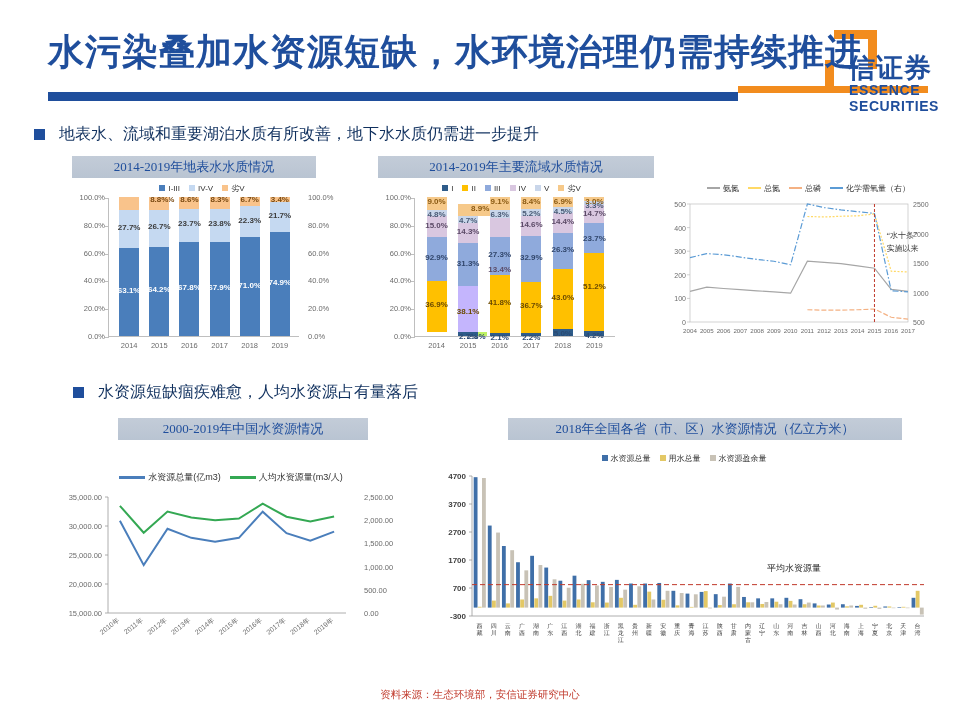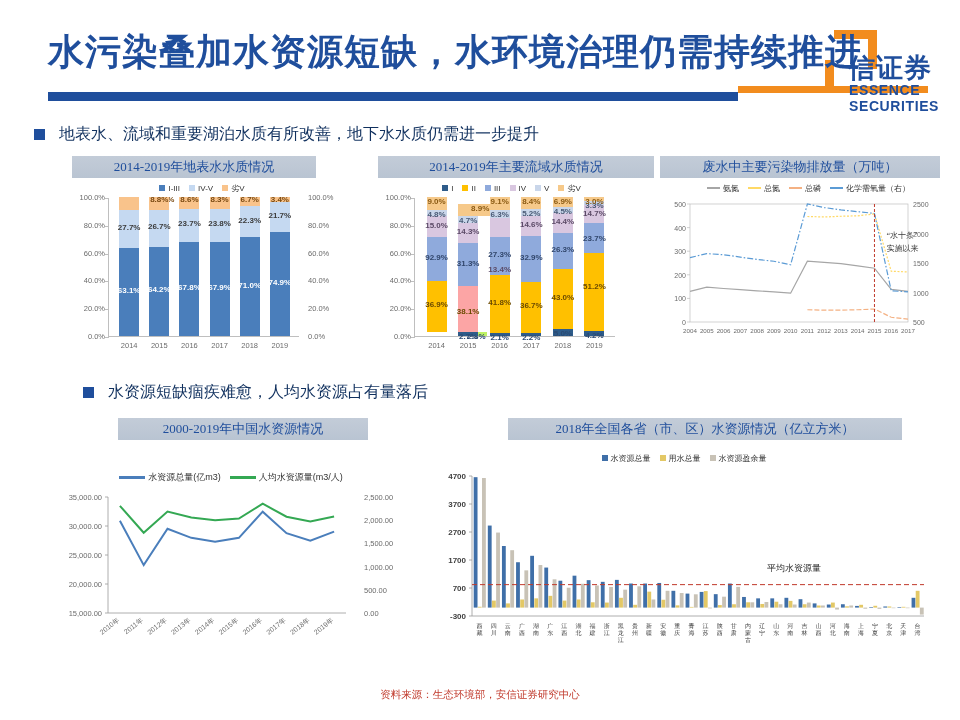--- a/index.html
+++ b/index.html
@@ -34,21 +34,21 @@
     font-family:"Liberation Sans","DejaVu Sans",sans-serif;letter-spacing:.6px;
   }
   .rule-blue{position:absolute;left:48px;top:92px;width:690px;height:9px;background:#1F4E9C;}
   .rule-orange{position:absolute;left:738px;top:86px;width:190px;height:7px;background:#F28C1E;}
 
   
   .bullet{position:absolute;display:flex;align-items:center;gap:14px;}
   .bullet .sq{width:11px;height:11px;background:#1F4E9C;flex:none;}
   .bullet .tx{font-size:16px;color:#10305e;white-space:nowrap;}
   #bullet1{left:34px;top:124px;}
-  #bullet2{left:48px;top:382px;padding-left:35px;}
+  #bullet2{left:38px;top:382px;padding-left:35px;}
 
   
   .banner{
     position:absolute;height:22px;line-height:22px;text-align:center;
     background:linear-gradient(180deg,#c3ccd8 0%,#b9c4d2 100%);
     color:#1F4E9C;font-size:13px;white-space:nowrap;
   }
   #ban1{left:72px;top:156px;width:244px;}
   #ban2{left:378px;top:156px;width:276px;}
   #ban3{left:660px;top:156px;width:280px;}
@@ -103,21 +103,20 @@
   <div class="rule-blue"></div>
   <div class="rule-orange"></div>
 
   <div class="bullet" id="bullet1">
     <div class="sq"></div>
     <div class="tx">地表水、流域和重要湖泊水质有所改善，地下水水质仍需进一步提升</div>
   </div>
 
   <div class="banner" id="ban1">2014-2019年地表水水质情况</div>
   <div class="banner" id="ban2">2014-2019年主要流域水质情况</div>
-  <div class="banner" id="ban3">废水中主要污染物排放量（万吨）</div>
 
   <div class="panel" id="chart1" style="left:62px;top:182px;width:278px;height:170px;">
     <div class="legend" id="lg1" style="position:absolute;left:40px;top:0;width:200px;height:12px;">
         <div class="li">
           <span class="sw" style="background: rgb(74, 126, 187);"></span>
           <span>I-III</span>
         </div>
         <div class="li">
           <span class="sw" style="background: rgb(197, 217, 241);"></span>
           <span>IV-V</span>
@@ -279,21 +278,21 @@
           </div>
           <div class="seg" style="height: 12.51px; background: rgb(246, 201, 138);">
             <span style="color: rgb(138, 90, 19); top: 0.255px;">9.0%</span>
           </div>
         </div>
         <div class="xlab" style="left: 5.57143px; width: 32px; top: 143px;">2014</div>
         <div class="stack" style="left: 43.1429px; width: 20px; height: 139px;">
           <div class="seg" style="height: 3.753px; background: rgb(46, 92, 138);">
             <span style="color: rgb(43, 74, 115); top: 0px;">2.7%</span>
           </div>
-          <div class="seg" style="height: 46px; background: #fca5a5;">
+          <div class="seg" style="height: 46px; background: #c4b5fd;">
             <span style="color: rgb(107, 74, 0); top: 20.4795px;">38.1%</span>
           </div>
           <div class="seg" style="height: 43.507px; background: rgb(143, 170, 220);">
             <span style="color: rgb(49, 70, 107); top: 15.7535px;">31.3%</span>
           </div>
           <div class="seg" style="height: 19.877px; background: rgb(217, 199, 224);">
             <span style="color: rgb(91, 74, 102); top: 3.9385px;">14.3%</span>
           </div>
           <div class="seg" style="height: 6.533px; background: rgb(201, 214, 234);">
             <span style="color: rgb(74, 90, 117); top: 0px;">4.7%</span>

